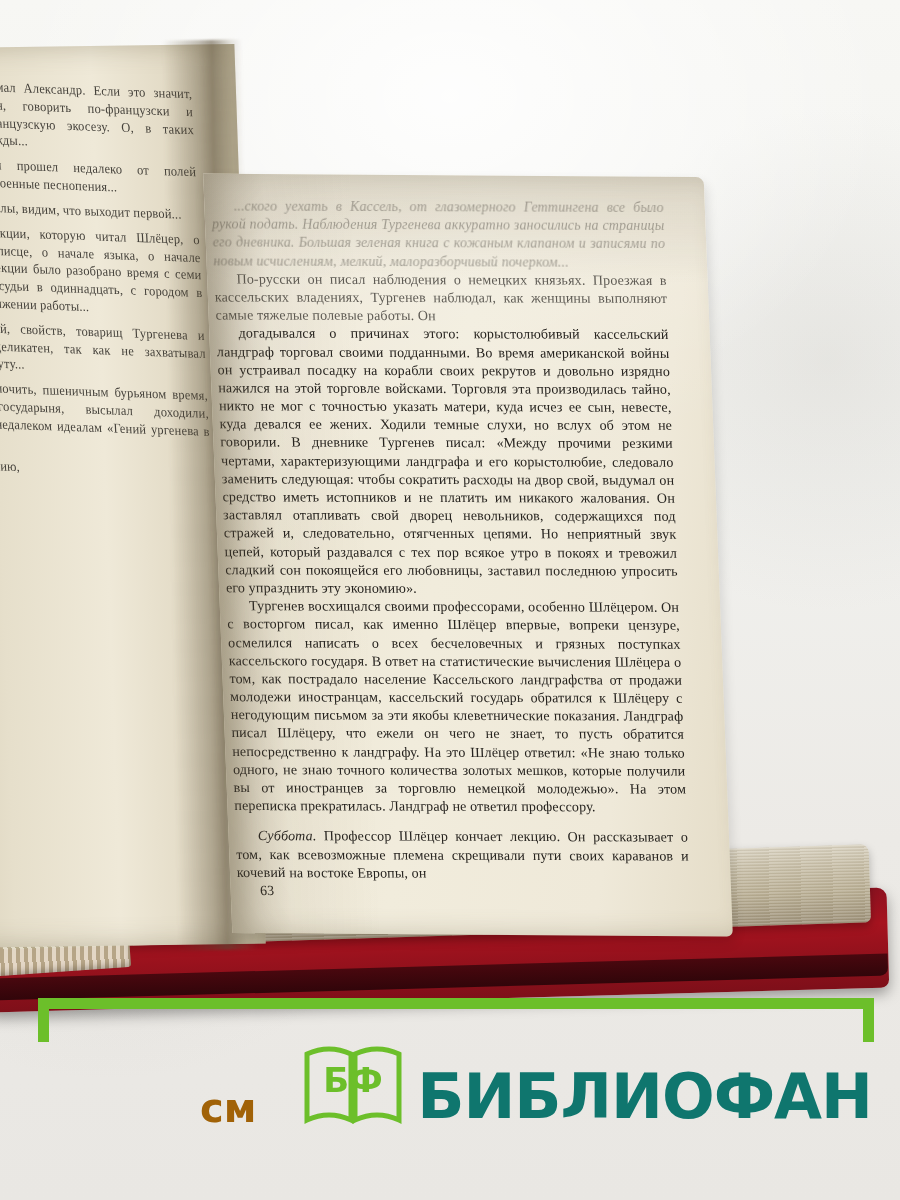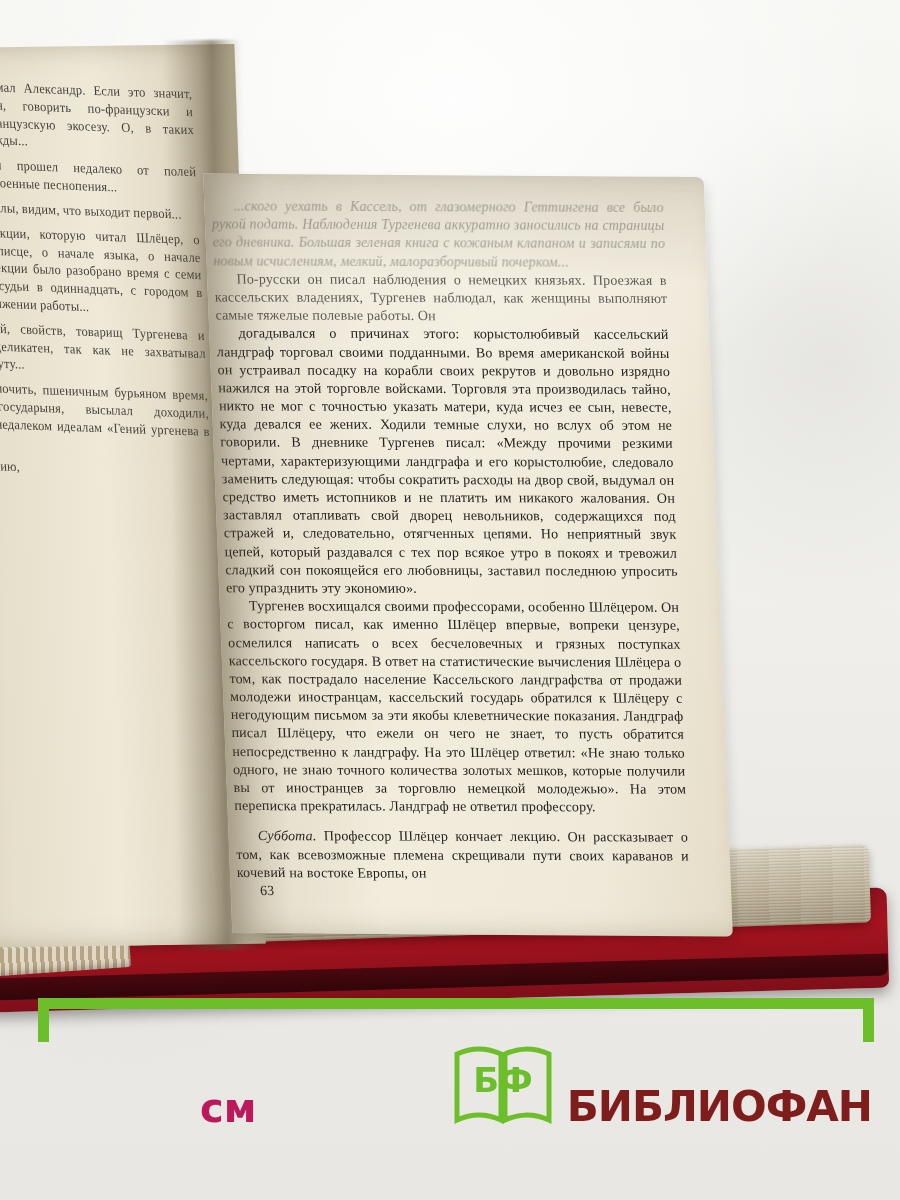--- a/index.html
+++ b/index.html
@@ -272,45 +272,45 @@
     font-family: "DejaVu Sans", sans-serif;
     font-weight: bold;
     font-size: 108px;
     line-height: 1;
     letter-spacing: -2px;
   }
   .measure-unit {
     position: absolute;
     left: 200px;
     top: 100px;
-    color: #be185d;
+    color: #a16207;
     font-family: "DejaVu Sans", sans-serif;
     font-weight: bold;
     font-size: 40px;
     line-height: 1;
   }
   .brand {
     position: absolute;
     right: 28px;
     top: 48px;
     display: flex;
     align-items: flex-end;
     gap: 10px;
   }
   .brand-mark {
     position: relative;
     width: 108px;
     height: 92px;
   }
   .brand-mark svg { display: block; }
   .brand-name {
-    color: #7f1d1d;
+    color: #0f766e;
     font-family: "DejaVu Sans", sans-serif;
     font-weight: bold;
-    font-size: 42px;
+    font-size: 62px;
     line-height: 1;
     letter-spacing: -1px;
   }
 </style>
 </head>
 <body>
 
 <div class="photo">
 
   <div class="backdrop"></div>

